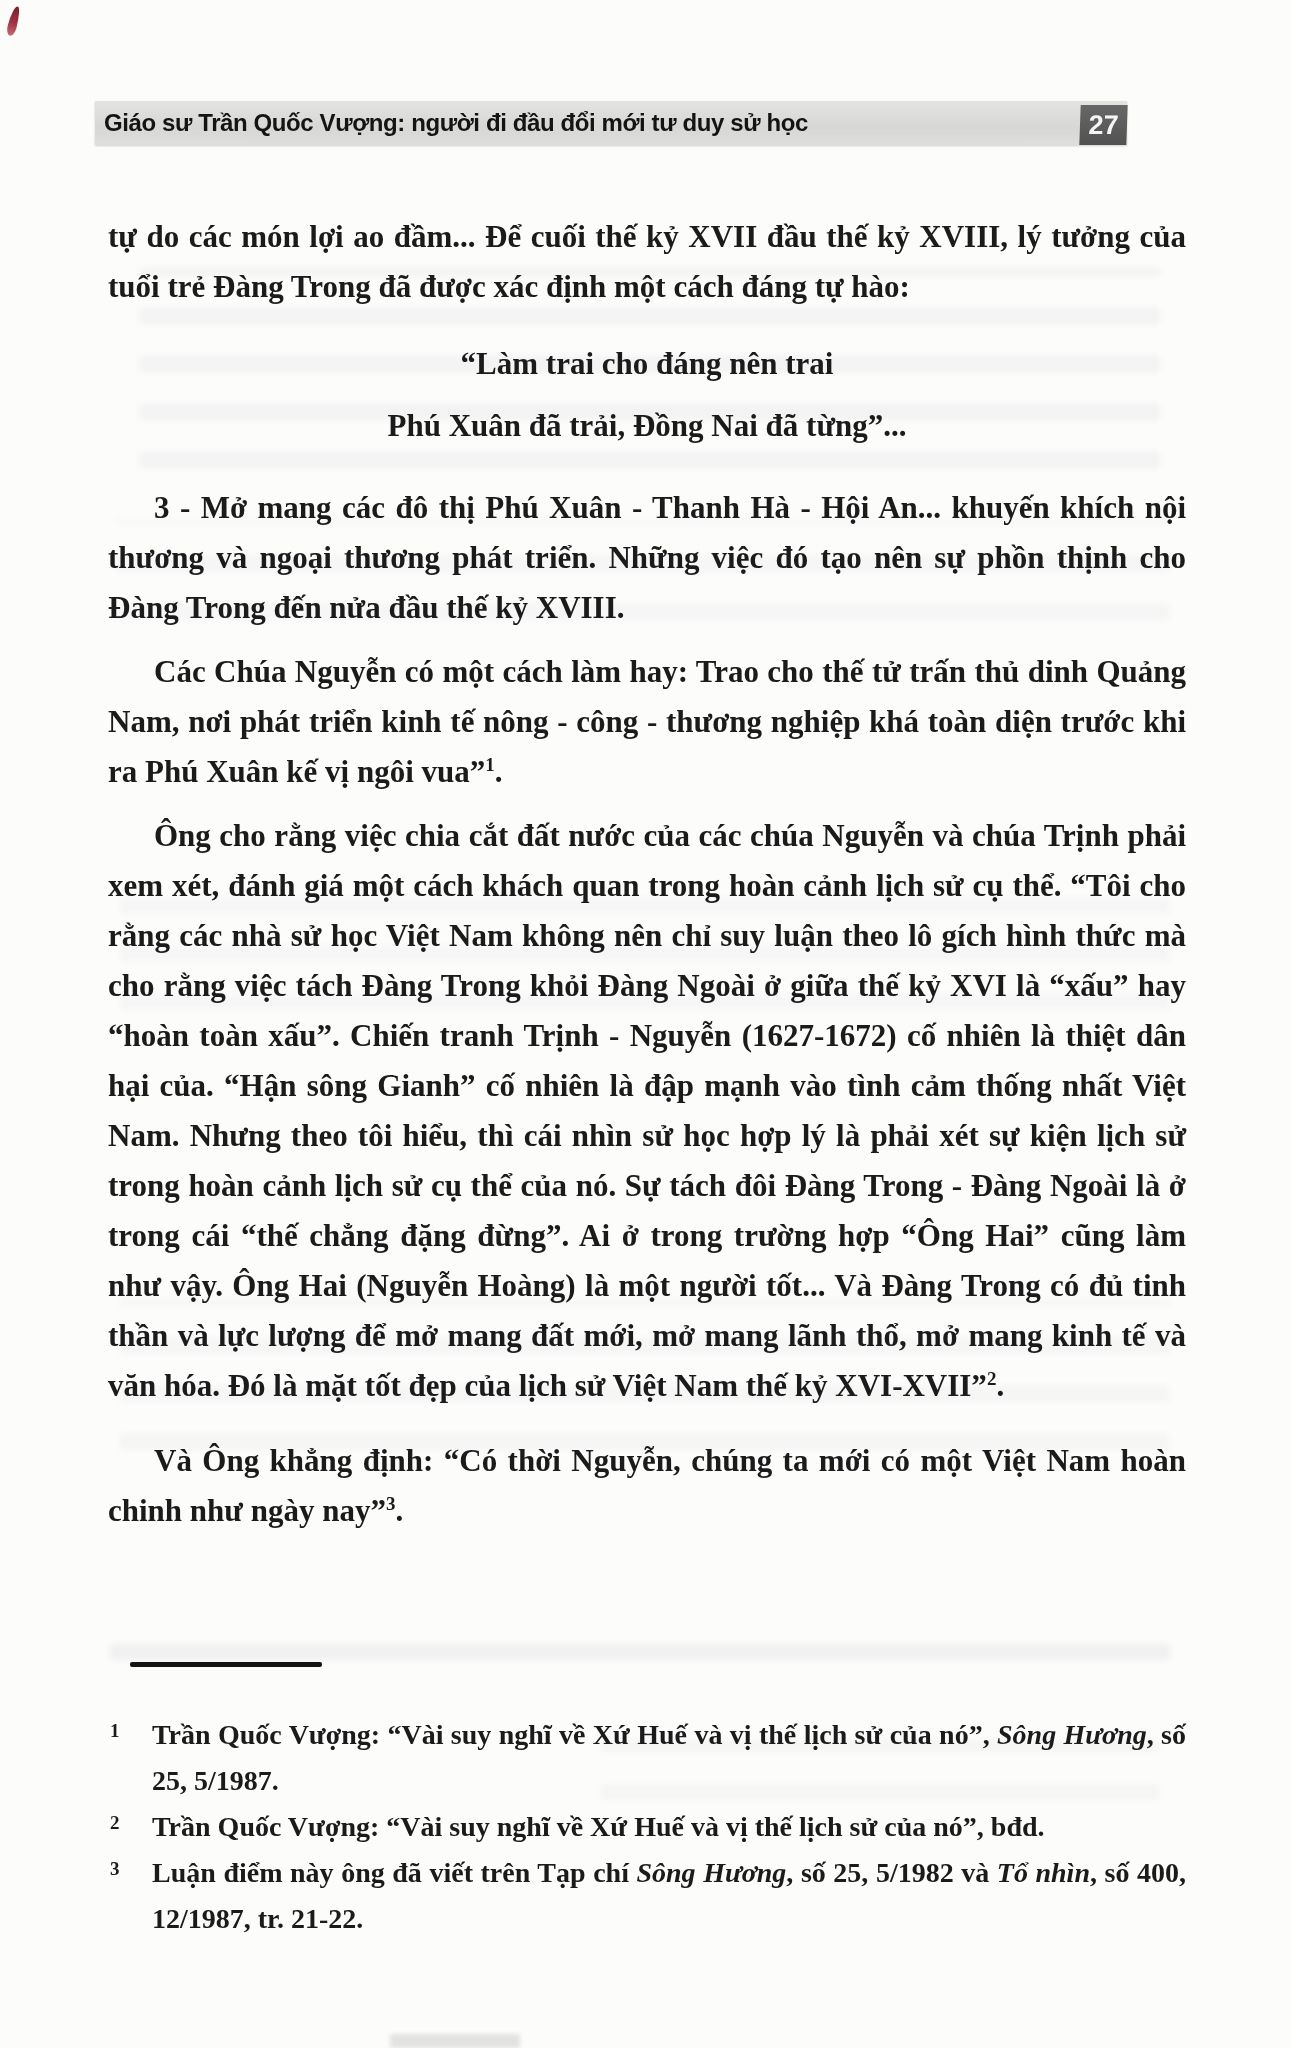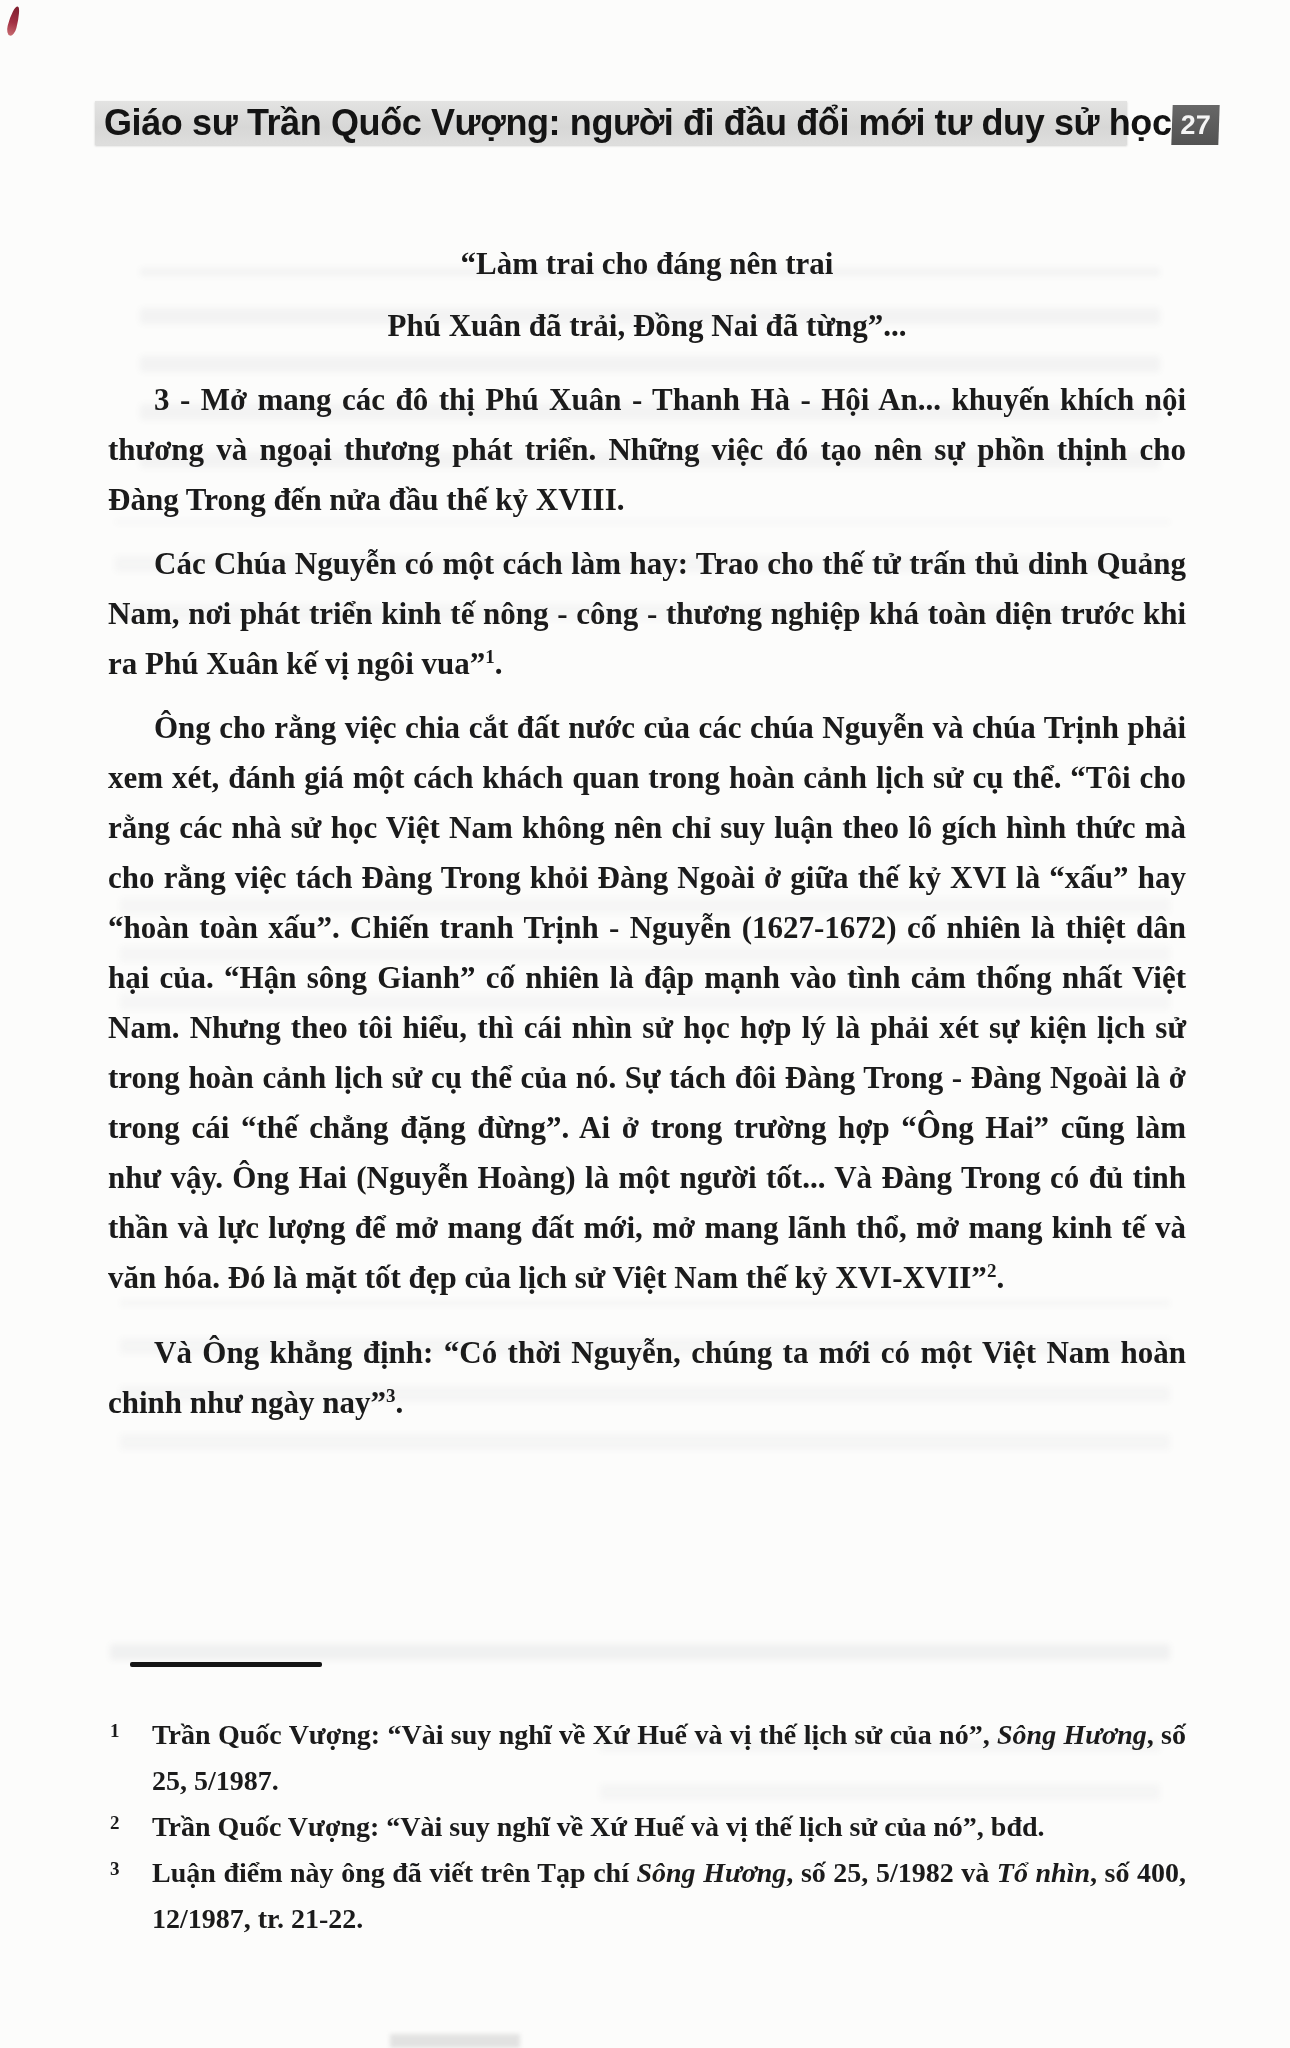--- a/index.html
+++ b/index.html
@@ -29,21 +29,21 @@
   }
   
   .header{
     position:absolute;left:95px;top:101px;width:1032px;height:44px;
     background:linear-gradient(180deg,#e3e3e2 0%,#d7d7d6 60%,#dededd 100%);
     box-shadow:0 1px 2px rgba(0,0,0,.18);
     display:flex;align-items:center;
   }
   .header-title{
     font-family:"Liberation Sans","DejaVu Sans",sans-serif;
-    font-weight:700;font-size:36px;letter-spacing:-.4px;
+    font-weight:700;font-size:24px;letter-spacing:-.4px;
     color:#141414;padding-left:9px;white-space:nowrap;
     flex:1 1 auto;
   }
   .page-number{
     font-family:"Liberation Sans","DejaVu Sans",sans-serif;
     flex:0 0 auto;width:47px;height:40px;margin-top:4px;
     background:linear-gradient(180deg,#676767,#525252);
     color:#f4f4f4;font-weight:700;font-size:27px;
     display:flex;align-items:center;justify-content:center;
     transform:skewX(-2deg);
@@ -53,21 +53,21 @@
     position:absolute;left:108px;top:212px;width:1078px;
     font-size:31px;font-weight:600;line-height:50px;
     text-align:justify;
   }
   .content p{margin:0;}
   .para.indent{text-indent:46px;}
   .para + .para{margin-top:14px;}
   .verse{text-align:center;font-weight:600;}
   .verse.v1{margin-top:27px;}
   .verse.v2{margin-top:12px;}
-  .para.after-verse{margin-top:24px;}
+  .para.after-verse{margin-top:32px;}
   .para.big-gap{margin-top:25px;}
   sup.ref{font-size:19px;line-height:0;font-weight:600;}
   
   .footnote-rule{
     position:absolute;left:130px;top:1662px;width:192px;height:5px;
     background:#151515;border-radius:2px;
   }
   .footnotes{
     position:absolute;left:108px;top:1712px;width:1078px;
     font-size:28px;font-weight:600;line-height:46px;
@@ -98,20 +98,21 @@
   <div class="smudge" style="left:120px;top:1300px;width:1050px;height:150px;opacity:.04;"></div>
   <div class="smudge" style="left:110px;top:1618px;width:1060px;height:42px;opacity:.07;"></div>
   <div class="smudge" style="left:600px;top:1740px;width:560px;height:60px;opacity:.04;"></div>
 
   <header class="header">
     <span class="header-title">Giáo sư Trần Quốc Vượng: người đi đầu đổi mới tư duy sử học</span>
     <span class="page-number">27</span>
   </header>
 
   <main class="content">
+    <p class="para no-indent">tự do các món lợi ao đầm... Để cuối thế kỷ XVII đầu thế kỷ XVIII, lý tưởng của tuổi trẻ Đàng Trong đã được xác định một cách đáng tự hào:</p>
 
     <p class="verse v1">“Làm trai cho đáng nên trai</p>
     <p class="verse v2">Phú Xuân đã trải, Đồng Nai đã từng”...</p>
 
     <p class="para indent after-verse">3 - Mở mang các đô thị Phú Xuân - Thanh Hà - Hội An... khuyến khích nội thương và ngoại thương phát triển. Những việc đó tạo nên sự phồn thịnh cho Đàng Trong đến nửa đầu thế kỷ XVIII.</p>
 
     <p class="para indent"><span>Các Chúa Nguyễn có một cách làm hay: Trao cho thế tử trấn thủ dinh Quảng Nam, nơi phát triển kinh tế nông - công - thương nghiệp khá toàn diện trước khi ra Phú Xuân kế vị ngôi vua”</span><sup class="ref">1</sup><span>.</span></p>
 
     <p class="para indent"><span>Ông cho rằng việc chia cắt đất nước của các chúa Nguyễn và chúa Trịnh phải xem xét, đánh giá một cách khách quan trong hoàn cảnh lịch sử cụ thể. “Tôi cho rằng các nhà sử học Việt Nam không nên chỉ suy luận theo lô gích hình thức mà cho rằng việc tách Đàng Trong khỏi Đàng Ngoài ở giữa thế kỷ XVI là “xấu” hay “hoàn toàn xấu”. Chiến tranh Trịnh - Nguyễn (1627-1672) cố nhiên là thiệt dân hại của. “Hận sông Gianh” cố nhiên là đập mạnh vào tình cảm thống nhất Việt Nam. Nhưng theo tôi hiểu, thì cái nhìn sử học hợp lý là phải xét sự kiện lịch sử trong hoàn cảnh lịch sử cụ thể của nó. Sự tách đôi Đàng Trong - Đàng Ngoài là ở trong cái “thế chẳng đặng đừng”. Ai ở trong trường hợp “Ông Hai” cũng làm như vậy. Ông Hai (Nguyễn Hoàng) là một người tốt... Và Đàng Trong có đủ tinh thần và lực lượng để mở mang đất mới, mở mang lãnh thổ, mở mang kinh tế và văn hóa. Đó là mặt tốt đẹp của lịch sử Việt Nam thế kỷ XVI-XVII”</span><sup class="ref">2</sup><span>.</span></p>
 

